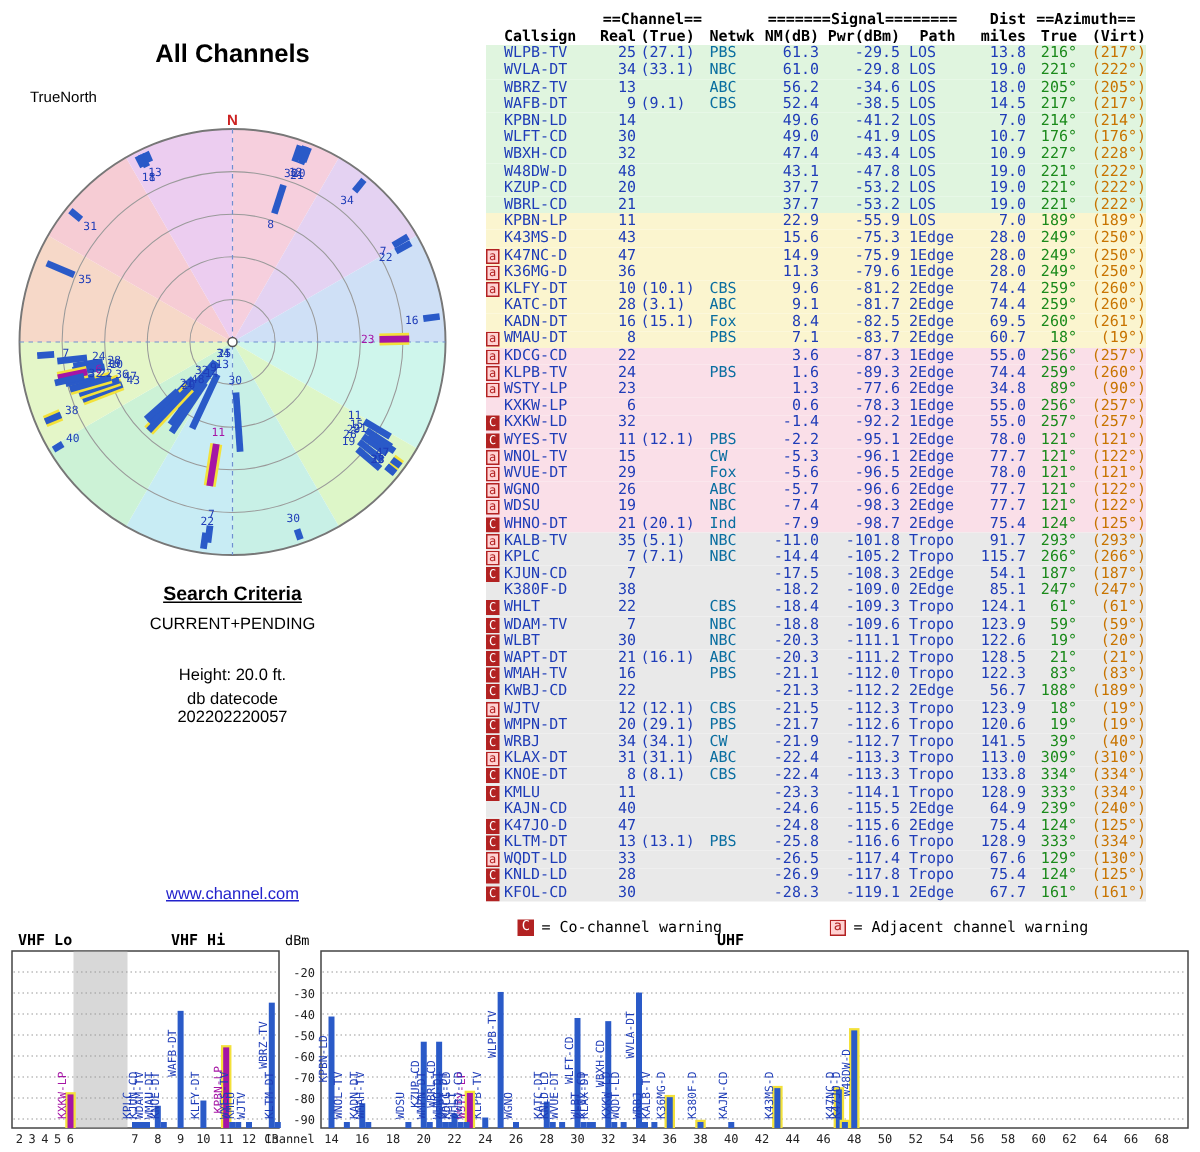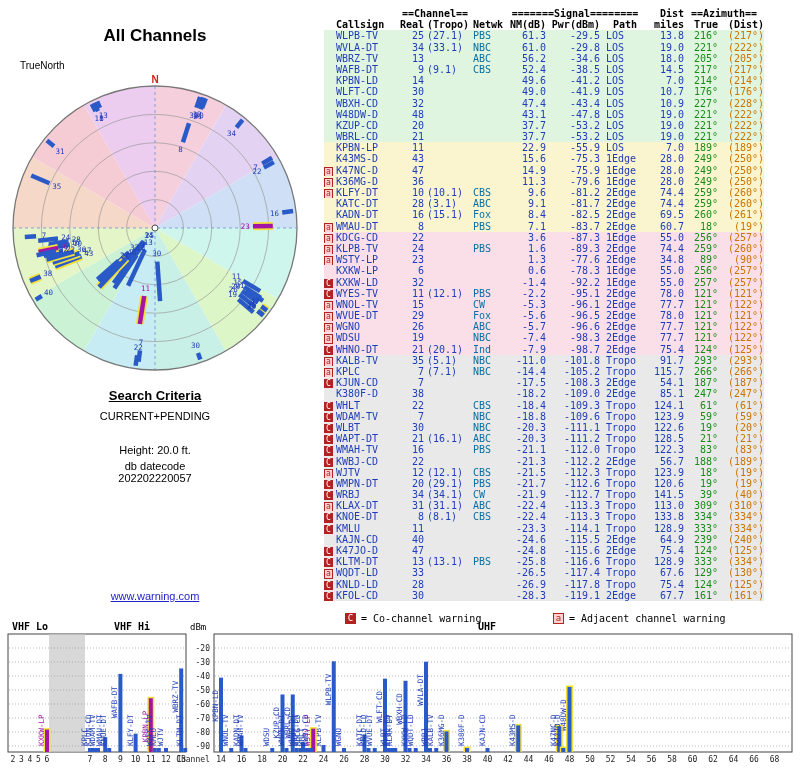--- a/index.html
+++ b/index.html
@@ -10,21 +10,21 @@
   .title{left:20px;top:26px;width:270px;text-align:center;font:bold 17px "Liberation Sans",sans-serif;}
   .truenorth{left:20px;top:60px;width:270px;text-align:left;font:10px "Liberation Sans",sans-serif;}
   .radar{left:5px;top:74px;width:300px;height:302px;}
   .sc-head{left:20px;top:388px;width:270px;text-align:center;
            font:bold 13px "Liberation Sans",sans-serif;text-decoration:underline;}
   .sc-line{left:20px;width:270px;text-align:center;font:11px "Liberation Sans",sans-serif;}
   .link{left:20px;top:590px;width:270px;text-align:center;font:11px "Liberation Sans",sans-serif;
         color:#2222cc;text-decoration:underline;cursor:pointer;}
   
   .tbl{left:324px;top:8px;font-size:10px;}
-  .trow{display:flex;height:11.2px;line-height:11.3px;white-space:pre;}
+  .trow{display:flex;height:11.2px;line-height:11.3px;white-space:pre;align-items:flex-end;}
   .thead1,.thead2{font-weight:bold;color:#000;}
   .td{display:block;overflow:hidden;}
   .ar{text-align:right;} .ac{text-align:center;}
   .w-warn{width:12px;} .w-call{width:64px;} .w-real{width:24px;}
   .w-virt{width:46px;padding-left:3px;box-sizing:border-box;}
   .w-net{width:36px;padding-left:3px;box-sizing:border-box;}
   .w-nm{width:40px;} .w-pwr{width:54px;}
   .w-path{width:44px;padding-left:6px;box-sizing:border-box;}
   .w-dist{width:40px;} .w-true{width:34px;} .w-magn{width:46px;}
   .c-call{color:#1f3db8;} .c-net{color:#0a6ea0;} .c-true{color:#1b8a1b;} .c-magn{color:#c87400;}
@@ -182,43 +182,43 @@
         <circle cx="150" cy="154" r="3" fill="#fff" stroke="#555"></circle>
         <text x="150" y="9" font-size="10" font-weight="bold" font-family="Liberation Sans,sans-serif" fill="#cc2222" text-anchor="middle">N</text>
       </svg>
   </div>
 
   <div class="abs sc-line" style="top:410px">CURRENT+PENDING</div>
   <div class="abs sc-head">Search Criteria</div>
   <div class="abs sc-line" style="top:444px">Height: 20.0 ft.</div>
   <div class="abs sc-line" style="top:460px">db datecode</div>
   <div class="abs sc-line" style="top:472px">202202220057</div>
-  <div class="abs link">www.warning.com</div>
+  <div class="abs link">www.channel.com</div>
 
   <div class="abs tbl">
     <div class="trow thead1">
       <span class="td" style="width:76px"></span>
       <span class="td ac" style="width:70px">==Channel==</span>
       <span class="td" style="width:36px"></span>
       <span class="td ac" style="width:138px">=======Signal========</span>
       <span class="td ar" style="width:40px">Dist</span>
       <span class="td ac" style="width:80px">==Azimuth==</span>
     </div>
     <div class="trow thead2">
       <span class="td w-warn"></span>
       <span class="td w-call">Callsign</span>
       <span class="td w-real ar">Real</span>
-      <span class="td w-virt">(Tropo)</span>
+      <span class="td w-virt">(True)</span>
       <span class="td w-net">Netwk</span>
       <span class="td w-nm ar">NM(dB)</span>
       <span class="td w-pwr ar">Pwr(dBm)</span>
       <span class="td w-path ac">Path</span>
       <span class="td w-dist ar">miles</span>
       <span class="td w-true ar">True</span>
-      <span class="td w-magn ar">(Dist)</span>
+      <span class="td w-magn ar">(Virt)</span>
     </div>
     <div>
         <div class="trow b-green"><span class="td w-warn"></span><span class="td w-call c-call">WLPB-TV</span><span class="td w-real c-call ar">25</span><span class="td w-virt c-call">(27.1)</span><span class="td w-net c-net">PBS</span><span class="td w-nm c-call ar">61.3</span><span class="td w-pwr c-call ar">-29.5</span><span class="td w-path c-call">LOS</span><span class="td w-dist c-call ar">13.8</span><span class="td w-true c-true ar">216°</span><span class="td w-magn c-magn ar">(217°)</span></div>
         <div class="trow b-green"><span class="td w-warn"></span><span class="td w-call c-call">WVLA-DT</span><span class="td w-real c-call ar">34</span><span class="td w-virt c-call">(33.1)</span><span class="td w-net c-net">NBC</span><span class="td w-nm c-call ar">61.0</span><span class="td w-pwr c-call ar">-29.8</span><span class="td w-path c-call">LOS</span><span class="td w-dist c-call ar">19.0</span><span class="td w-true c-true ar">221°</span><span class="td w-magn c-magn ar">(222°)</span></div>
         <div class="trow b-green"><span class="td w-warn"></span><span class="td w-call c-call">WBRZ-TV</span><span class="td w-real c-call ar">13</span><span class="td w-virt c-call"></span><span class="td w-net c-net">ABC</span><span class="td w-nm c-call ar">56.2</span><span class="td w-pwr c-call ar">-34.6</span><span class="td w-path c-call">LOS</span><span class="td w-dist c-call ar">18.0</span><span class="td w-true c-true ar">205°</span><span class="td w-magn c-magn ar">(205°)</span></div>
         <div class="trow b-green"><span class="td w-warn"></span><span class="td w-call c-call">WAFB-DT</span><span class="td w-real c-call ar">9</span><span class="td w-virt c-call">(9.1)</span><span class="td w-net c-net">CBS</span><span class="td w-nm c-call ar">52.4</span><span class="td w-pwr c-call ar">-38.5</span><span class="td w-path c-call">LOS</span><span class="td w-dist c-call ar">14.5</span><span class="td w-true c-true ar">217°</span><span class="td w-magn c-magn ar">(217°)</span></div>
         <div class="trow b-green"><span class="td w-warn"></span><span class="td w-call c-call">KPBN-LD</span><span class="td w-real c-call ar">14</span><span class="td w-virt c-call"></span><span class="td w-net c-net"></span><span class="td w-nm c-call ar">49.6</span><span class="td w-pwr c-call ar">-41.2</span><span class="td w-path c-call">LOS</span><span class="td w-dist c-call ar">7.0</span><span class="td w-true c-true ar">214°</span><span class="td w-magn c-magn ar">(214°)</span></div>
         <div class="trow b-green"><span class="td w-warn"></span><span class="td w-call c-call">WLFT-CD</span><span class="td w-real c-call ar">30</span><span class="td w-virt c-call"></span><span class="td w-net c-net"></span><span class="td w-nm c-call ar">49.0</span><span class="td w-pwr c-call ar">-41.9</span><span class="td w-path c-call">LOS</span><span class="td w-dist c-call ar">10.7</span><span class="td w-true c-true ar">176°</span><span class="td w-magn c-magn ar">(176°)</span></div>
         <div class="trow b-green"><span class="td w-warn"></span><span class="td w-call c-call">WBXH-CD</span><span class="td w-real c-call ar">32</span><span class="td w-virt c-call"></span><span class="td w-net c-net"></span><span class="td w-nm c-call ar">47.4</span><span class="td w-pwr c-call ar">-43.4</span><span class="td w-path c-call">LOS</span><span class="td w-dist c-call ar">10.9</span><span class="td w-true c-true ar">227°</span><span class="td w-magn c-magn ar">(228°)</span></div>
         <div class="trow b-green"><span class="td w-warn"></span><span class="td w-call c-call">W48DW-D</span><span class="td w-real c-call ar">48</span><span class="td w-virt c-call"></span><span class="td w-net c-net"></span><span class="td w-nm c-call ar">43.1</span><span class="td w-pwr c-call ar">-47.8</span><span class="td w-path c-call">LOS</span><span class="td w-dist c-call ar">19.0</span><span class="td w-true c-true ar">221°</span><span class="td w-magn c-magn ar">(222°)</span></div>

